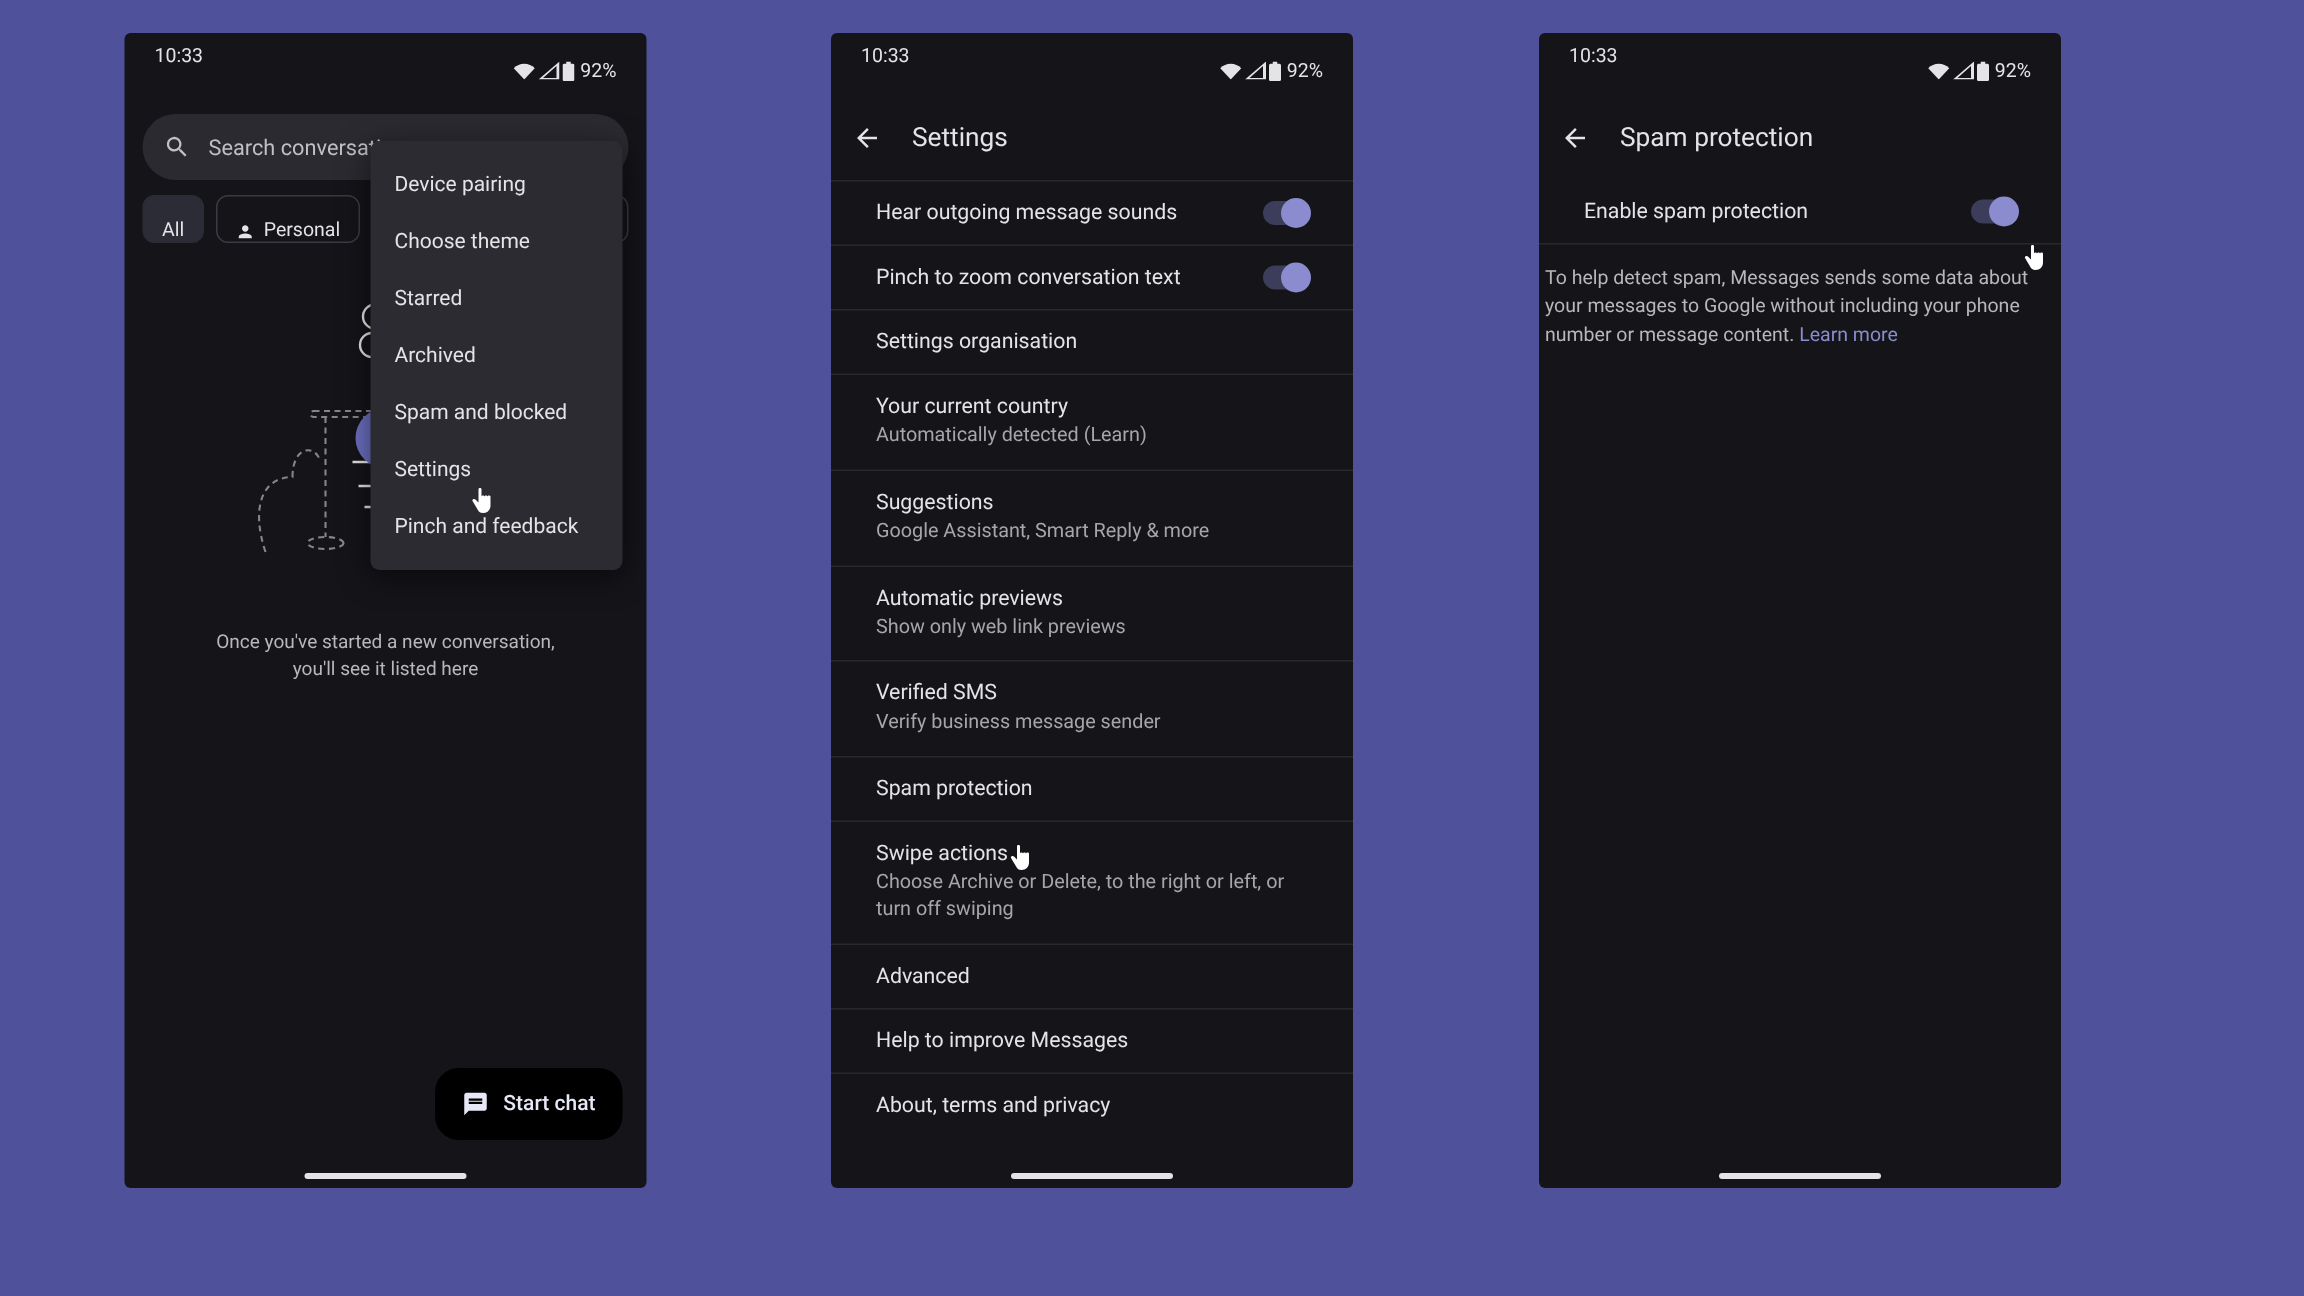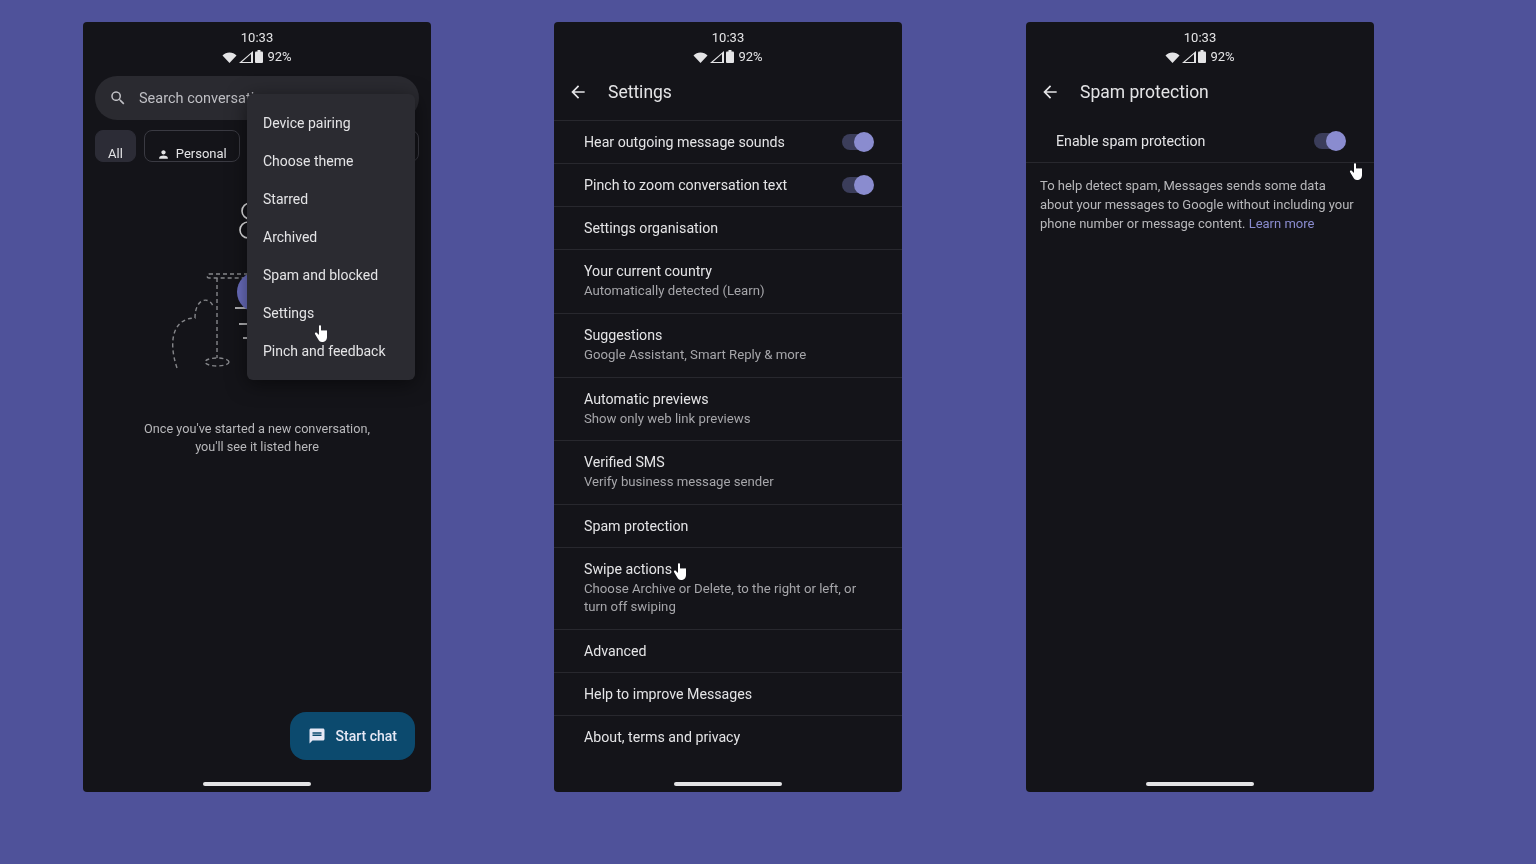--- a/index.html
+++ b/index.html
@@ -22,27 +22,25 @@
     color: #e4e4e6;
   }
   .p1 { left: 83px; }
   .p2 { left: 554px; }
   .p3 { left: 1026px; }
 
   
   .status {
     height: 34px;
     display: flex;
-    align-items: center;
     justify-content: space-between;
     padding: 0 20px;
     font-size: 13px;
     color: #e4e4e6;
     margin-top: 8px;
-    flex-direction: column;
   }
   .status-right { display: flex; align-items: center; gap: 2px; }
   .status-right svg { vertical-align: middle; }
 
   
   .nav-indicator {
     position: absolute;
     bottom: 6px;
     left: 50%;
     transform: translateX(-50%);
@@ -113,21 +111,21 @@
   .menu-item {
     padding: 11px 16px;
     font-size: 14px;
     color: #e4e4e6;
   }
 
   .fab {
     position: absolute;
     right: 16px;
     bottom: 32px;
-    background: #0c4a6e;
+    background: #000000;
     color: #e6e8f5;
     height: 48px;
     border-radius: 16px;
     display: flex;
     align-items: center;
     gap: 10px;
     padding: 0 18px;
     font-size: 14px;
     font-weight: 500;
   }
@@ -177,21 +175,21 @@
     position: absolute;
     right: -2px;
     top: -2px;
     width: 20px;
     height: 20px;
     background: #8a8ccf;
     border-radius: 50%;
   }
 
   .spam-desc {
-    padding: 14px 14px;
+    padding: 14px 4px;
     font-size: 13px;
     color: #b8b8bb;
     line-height: 1.45;
   }
   .spam-desc .link { color: #8a8ccf; }
 
   .p3 .row { border-bottom: 1px solid #28282e; }
 </style>
 </head>
 <body>

